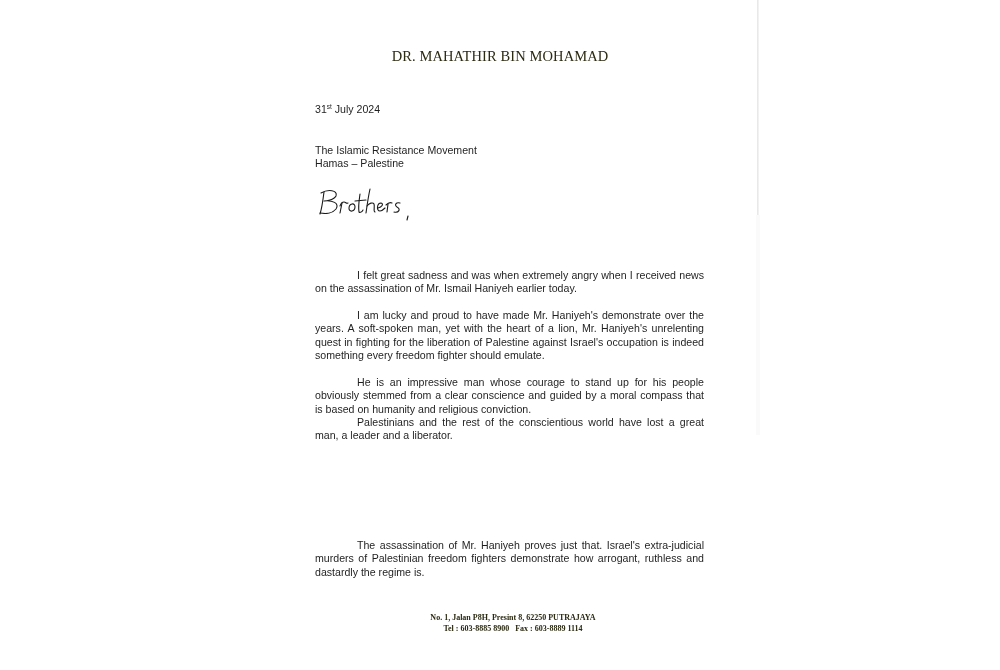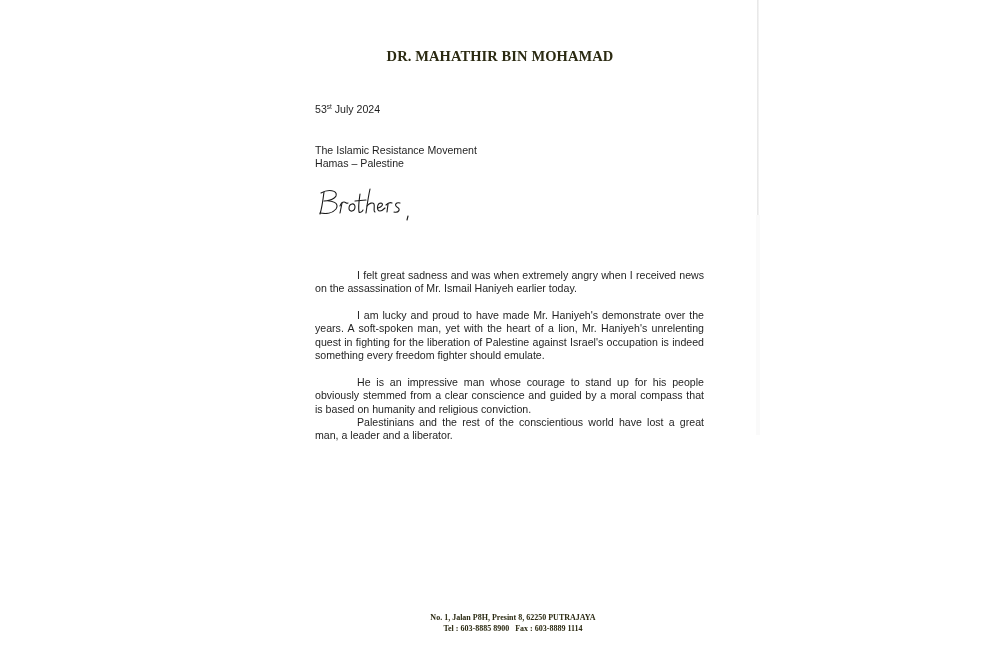--- a/index.html
+++ b/index.html
@@ -34,21 +34,21 @@
       height: 220px;
       background: #fafafa;
     }
     .letterhead {
       position: absolute;
       left: 0;
       width: 1000px;
       top: 48px;
       text-align: center;
       font-family: "Liberation Serif", serif;
-      font-weight: bold;
+      font-weight: normal;
       font-size: 14.5px;
       color: #2b2a12;
       letter-spacing: 0.1px;
     }
     .body-text {
       font-family: "Liberation Sans", sans-serif;
       font-size: 10.6px;
       color: #1f1f1f;
       line-height: 13.4px;
     }
@@ -110,21 +110,21 @@
   </style>
 </head>
 <body>
 
 <div class="page">
   <div class="page-edge"></div>
   <div class="page-edge-faint"></div>
 
   <div class="letterhead">DR. MAHATHIR BIN MOHAMAD</div>
 
-  <div class="date body-text"><span>53</span><sup>st</sup><span> July 2024</span></div>
+  <div class="date body-text"><span>31</span><sup>st</sup><span> July 2024</span></div>
 
   <div class="recipient body-text">
     <div>The Islamic Resistance Movement</div>
     <div>Hamas – Palestine</div>
   </div>
 
   <svg class="salutation" viewBox="0 0 140 40" xmlns="http://www.w3.org/2000/svg">
     <g fill="none" stroke="#1a1a1a" stroke-width="1.1" stroke-linecap="round" stroke-linejoin="round">
 
       <path d="M6 8 C5 16 4 24 2 30"></path>
@@ -158,20 +158,23 @@
     </div>
   <div class="paragraph body-text p2">
       <span>I am lucky and proud to have made Mr. Haniyeh's demonstrate over the years. A soft-spoken man, yet with the heart of a lion, Mr. Haniyeh's unrelenting quest in fighting for the liberation of Palestine against Israel's occupation is indeed something every freedom fighter should emulate.</span>
     </div>
   <div class="paragraph body-text p4">
       <span>Palestinians and the rest of the conscientious world have lost a great man, a leader and a liberator.</span>
     </div>
   <div class="paragraph body-text p3">
       <span>He is an impressive man whose courage to stand up for his people obviously stemmed from a clear conscience and guided by a moral compass that is based on humanity and religious conviction.</span>
     </div>
+  <div class="paragraph body-text p7">
+      <span>The assassination of Mr. Haniyeh proves just that. Israel's extra-judicial murders of Palestinian freedom fighters demonstrate how arrogant, ruthless and dastardly the regime is.</span>
+    </div>
 
   <div class="footer">
     <div>No. 1, Jalan P8H, Presint 8, 62250 PUTRAJAYA</div>
     <div>
       <span>Tel : 603-8885 8900</span>
       <span class="fax">Fax : 603-8889 1114</span>
     </div>
   </div>
 </div>
 

